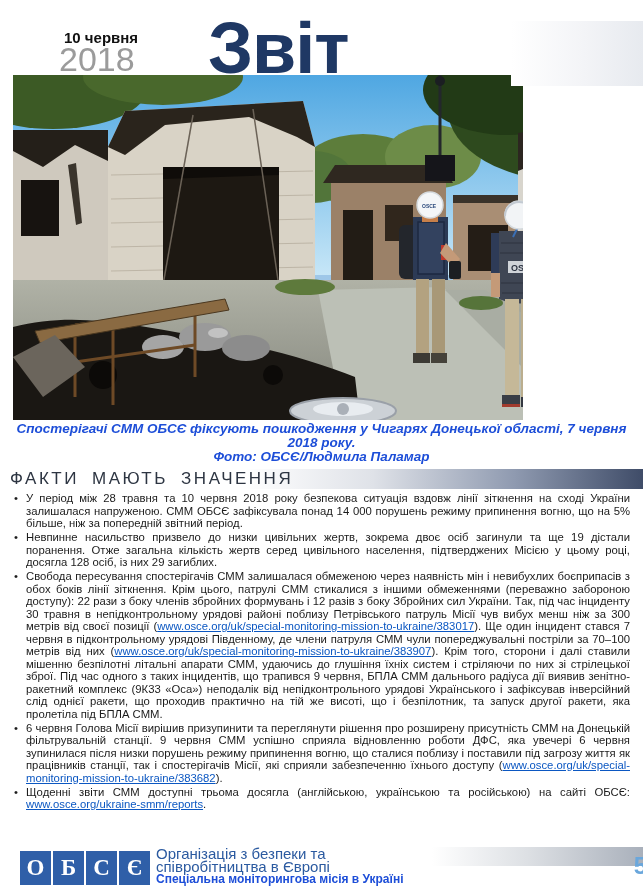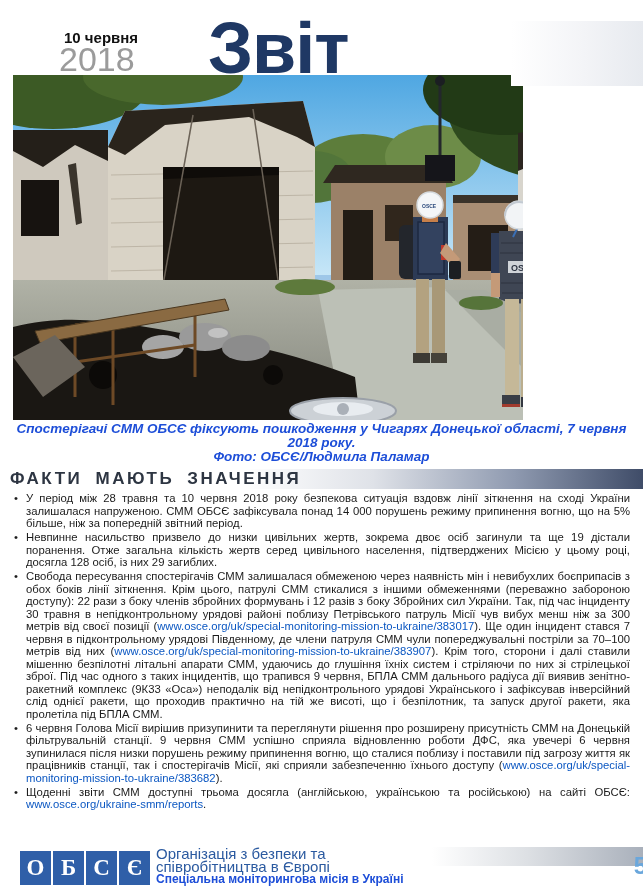--- a/index.html
+++ b/index.html
@@ -18,29 +18,29 @@
   
   .figure{margin:0 13px;}
   .photo{width:510px;height:345px;overflow:hidden;background:#9ec7e8;}
   .photo svg{display:block;}
   .caption{margin-top:2px;text-align:center;color:#1d4ed8;
            font-style:italic;font-weight:bold;font-size:13.5px;line-height:14px;}
 
   
   .section-heading-bar{margin-top:5px;height:20px;line-height:20px;
      background:linear-gradient(90deg,#ffffff 0%,#ffffff 38%,#dfe2e8 58%,#8f9ab0 80%,#3f4c68 100%);}
-  .section-heading{padding-left:10px;font-size:17px;font-weight:bold;color:#2d3542;
+  .section-heading{padding-left:10px;font-size:17px;font-weight:normal;color:#2d3542;
      letter-spacing:2.5px;word-spacing:6px;}
 
   
   .facts{margin:3px 13px 0 13px;padding:0;list-style:none;
          font-size:11.3px;line-height:12.5px;text-align:justify;color:#1b1b1b;}
   .facts li{position:relative;padding-left:13px;margin-bottom:1.5px;}
   .facts .marker{position:absolute;left:1px;top:0;}
-  .facts .link{color:#0b57c2;cursor:pointer;overflow-wrap:anywhere;}
+  .facts .link{color:#0b57c2;text-decoration:underline;cursor:pointer;overflow-wrap:anywhere;}
 
   
   .footer{position:absolute;left:0;bottom:0;width:643px;height:44px;}
   .logo{position:absolute;left:20px;top:6px;display:flex;gap:2px;}
   .logo-sq{width:31px;height:34px;background:#2f5fa8;color:#fff;display:flex;
            align-items:center;justify-content:center;
            font-family:"Liberation Serif",serif;font-weight:bold;font-size:23px;}
   .org-text{position:absolute;left:156px;top:2px;}
   .org-line{font-size:15px;line-height:13px;color:#2b5aa0;}
   .mission-line{font-size:12px;line-height:13px;font-weight:bold;color:#1d4ed8;}

